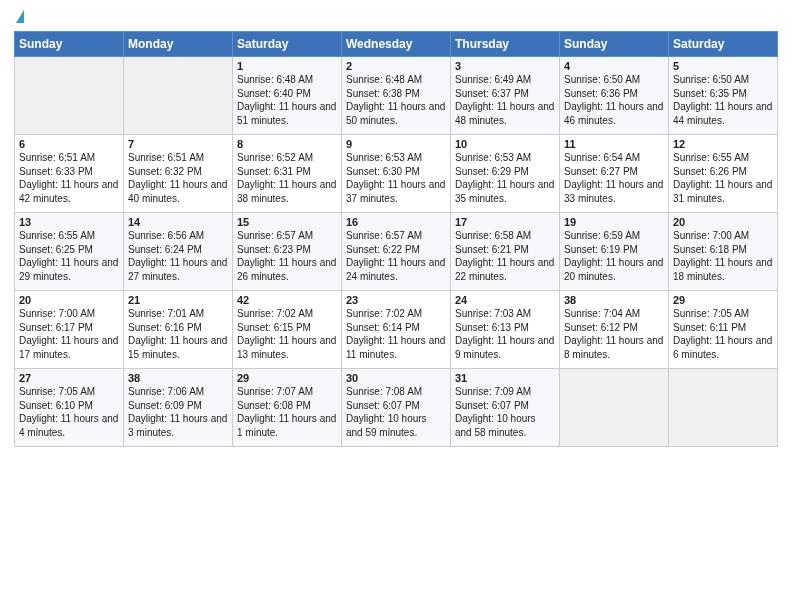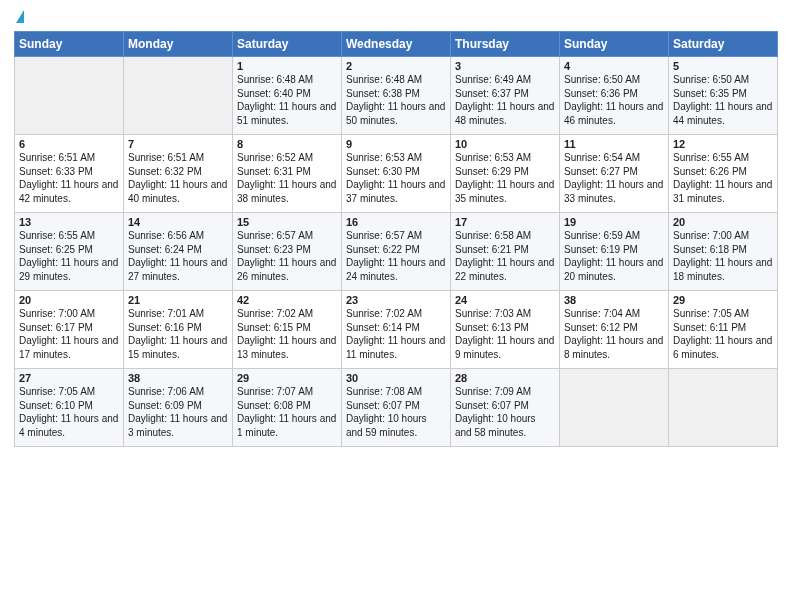--- a/index.html
+++ b/index.html
@@ -260,21 +260,21 @@
           </td>
           <td>
             <span class="day-num">29</span>
             <div class="day-info">Sunrise: 7:07 AM<br>Sunset: 6:08 PM<br>Daylight: 11 hours and 1 minute.</div>
           </td>
           <td>
             <span class="day-num">30</span>
             <div class="day-info">Sunrise: 7:08 AM<br>Sunset: 6:07 PM<br>Daylight: 10 hours and 59 minutes.</div>
           </td>
           <td>
-            <span class="day-num">28</span>
+            <span class="day-num">31</span>
             <div class="day-info">Sunrise: 7:09 AM<br>Sunset: 6:07 PM<br>Daylight: 10 hours and 58 minutes.</div>
           </td>
           <td class="empty-cell"></td>
           <td class="empty-cell"></td>
         </tr>
       </tbody>
   </table>
 </div>
 
 </body></html>

